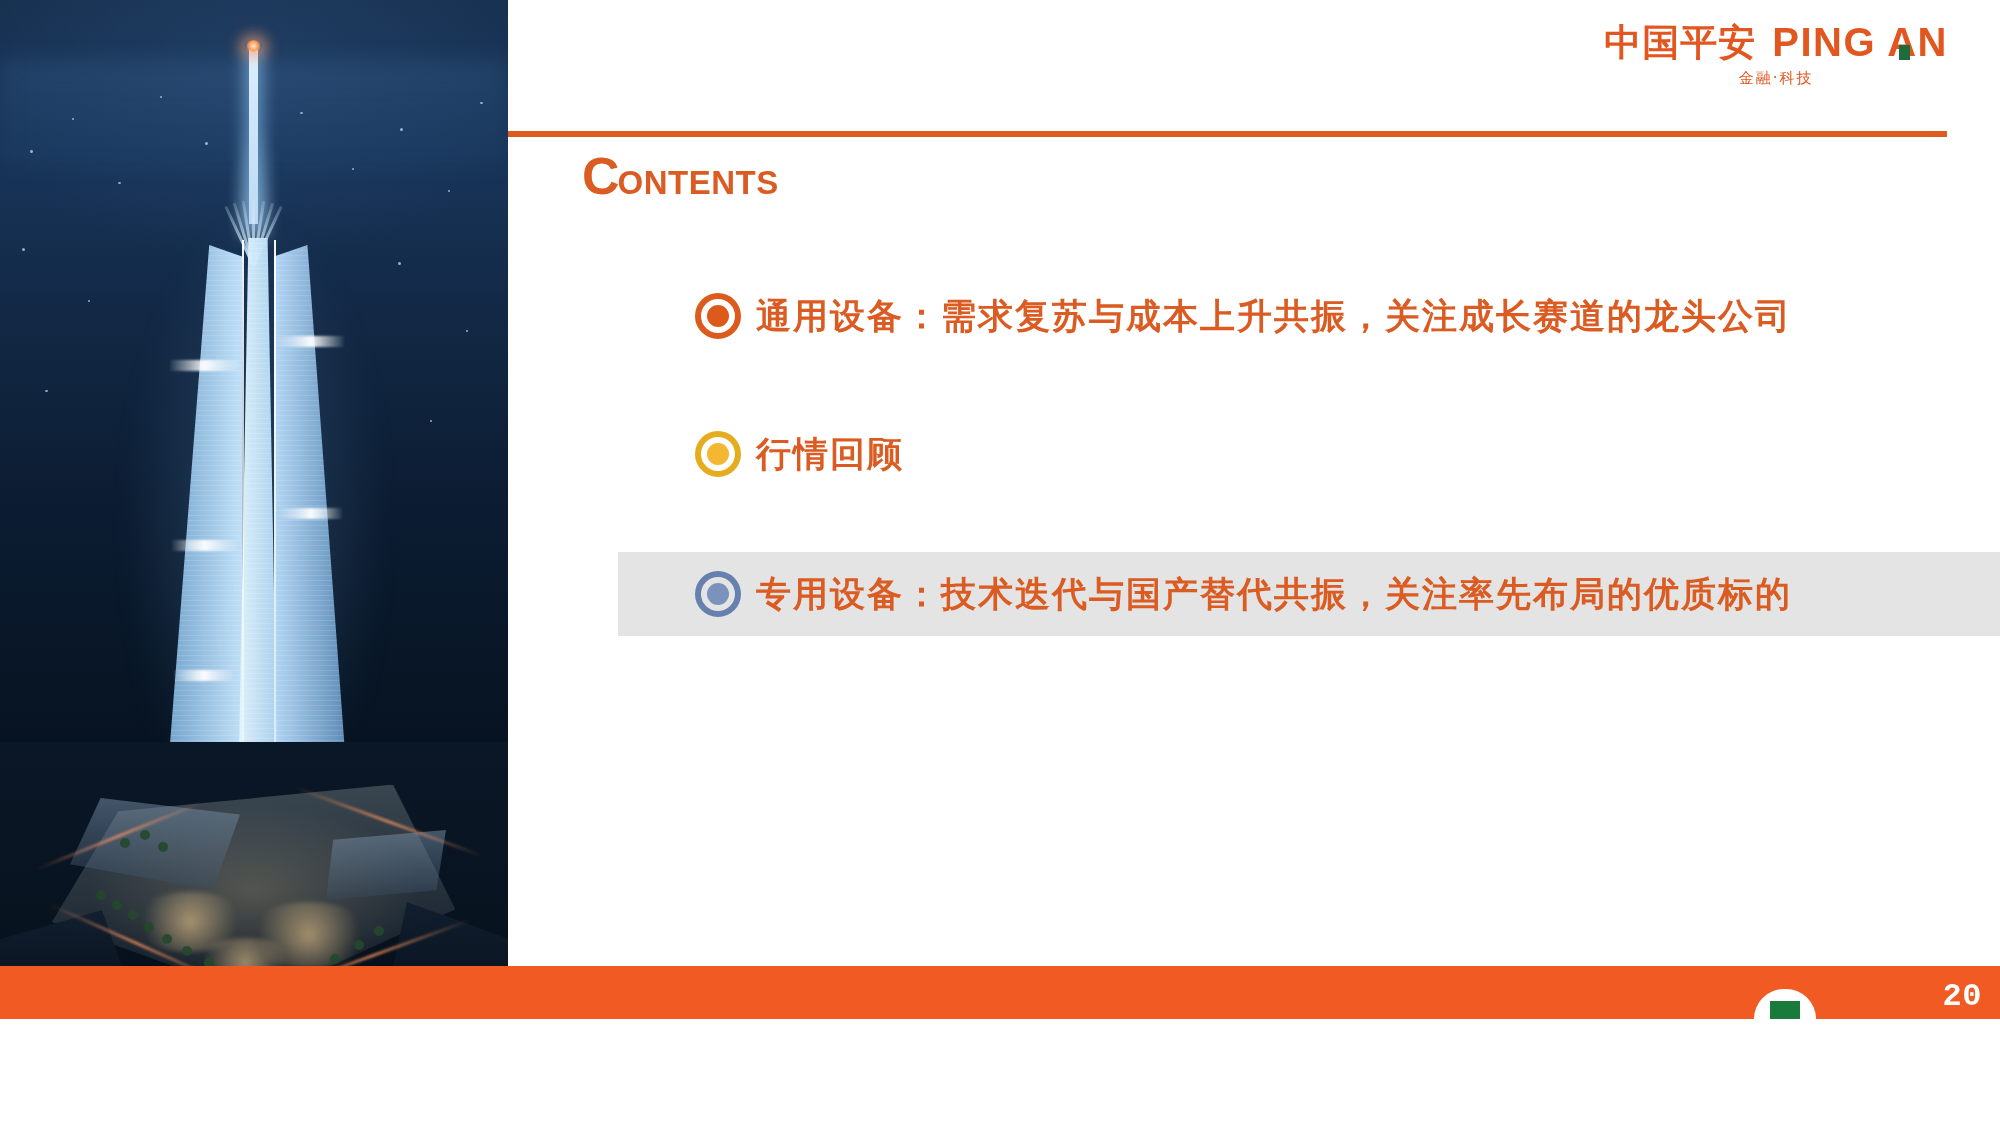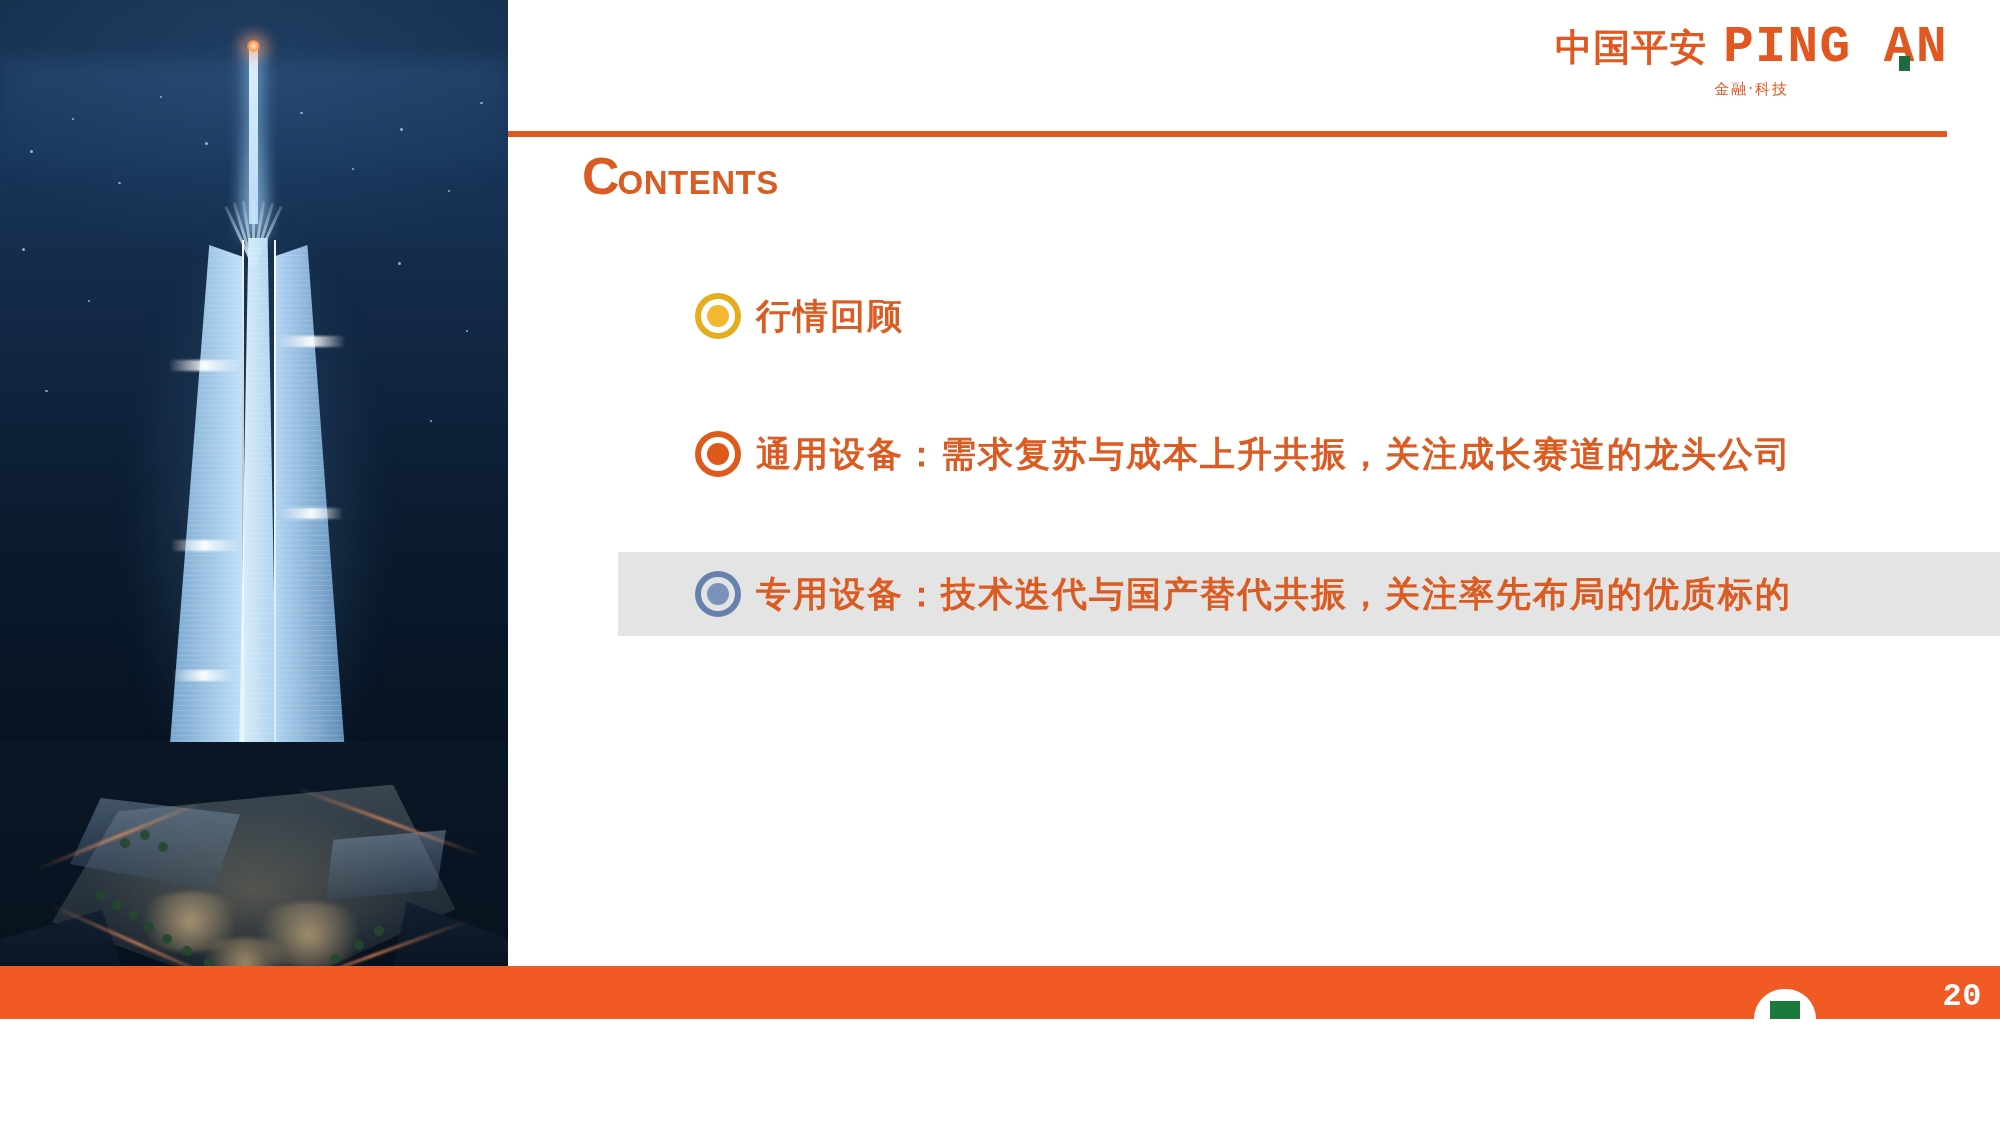--- a/index.html
+++ b/index.html
@@ -231,22 +231,22 @@
     align-items: center;
     gap: 16px;
     color: #E2561F;
     font-size: 38px;
     font-weight: bold;
     letter-spacing: 1px;
     white-space: nowrap;
   }
   .logo-cn { font-family: "DejaVu Sans", sans-serif; font-size: 37px; }
   .logo-en {
-    font-family: Liberation Mono, monospace;
-    font-size: 51px;
+    font-family: Liberation Sans, sans-serif;
+    font-size: 40px;
     letter-spacing: 1.5px;
     position: relative;
   }
   .logo-en .dotmark {
     position: absolute;
     display: inline-block;
     width: 11px;
     height: 15px;
     background: #1E6B3C;
     right: 38px;
@@ -524,31 +524,31 @@
   <div class="hrule"></div>
 
   <div class="title-block">
     <span class="title-en-big">C</span>
     <span class="title-en-small">ONTENTS</span>
   </div>
 
   <div class="toc">
 
     <div class="toc-item">
+      <span class="bullet orange">
+          <i></i>
+        </span>
+      <span class="toc-label">通用设备：需求复苏与成本上升共振，关注成长赛道的龙头公司</span>
+    </div>
+
+    <div class="toc-item">
       <span class="bullet gold">
           <i></i>
         </span>
       <span class="toc-label">行情回顾</span>
-    </div>
-
-    <div class="toc-item">
-      <span class="bullet orange">
-          <i></i>
-        </span>
-      <span class="toc-label">通用设备：需求复苏与成本上升共振，关注成长赛道的龙头公司</span>
     </div>
 
     <div class="toc-item highlight">
       <span class="bullet blue">
           <i></i>
         </span>
       <span class="toc-label">专用设备：技术迭代与国产替代共振，关注率先布局的优质标的</span>
     </div>
 
 

